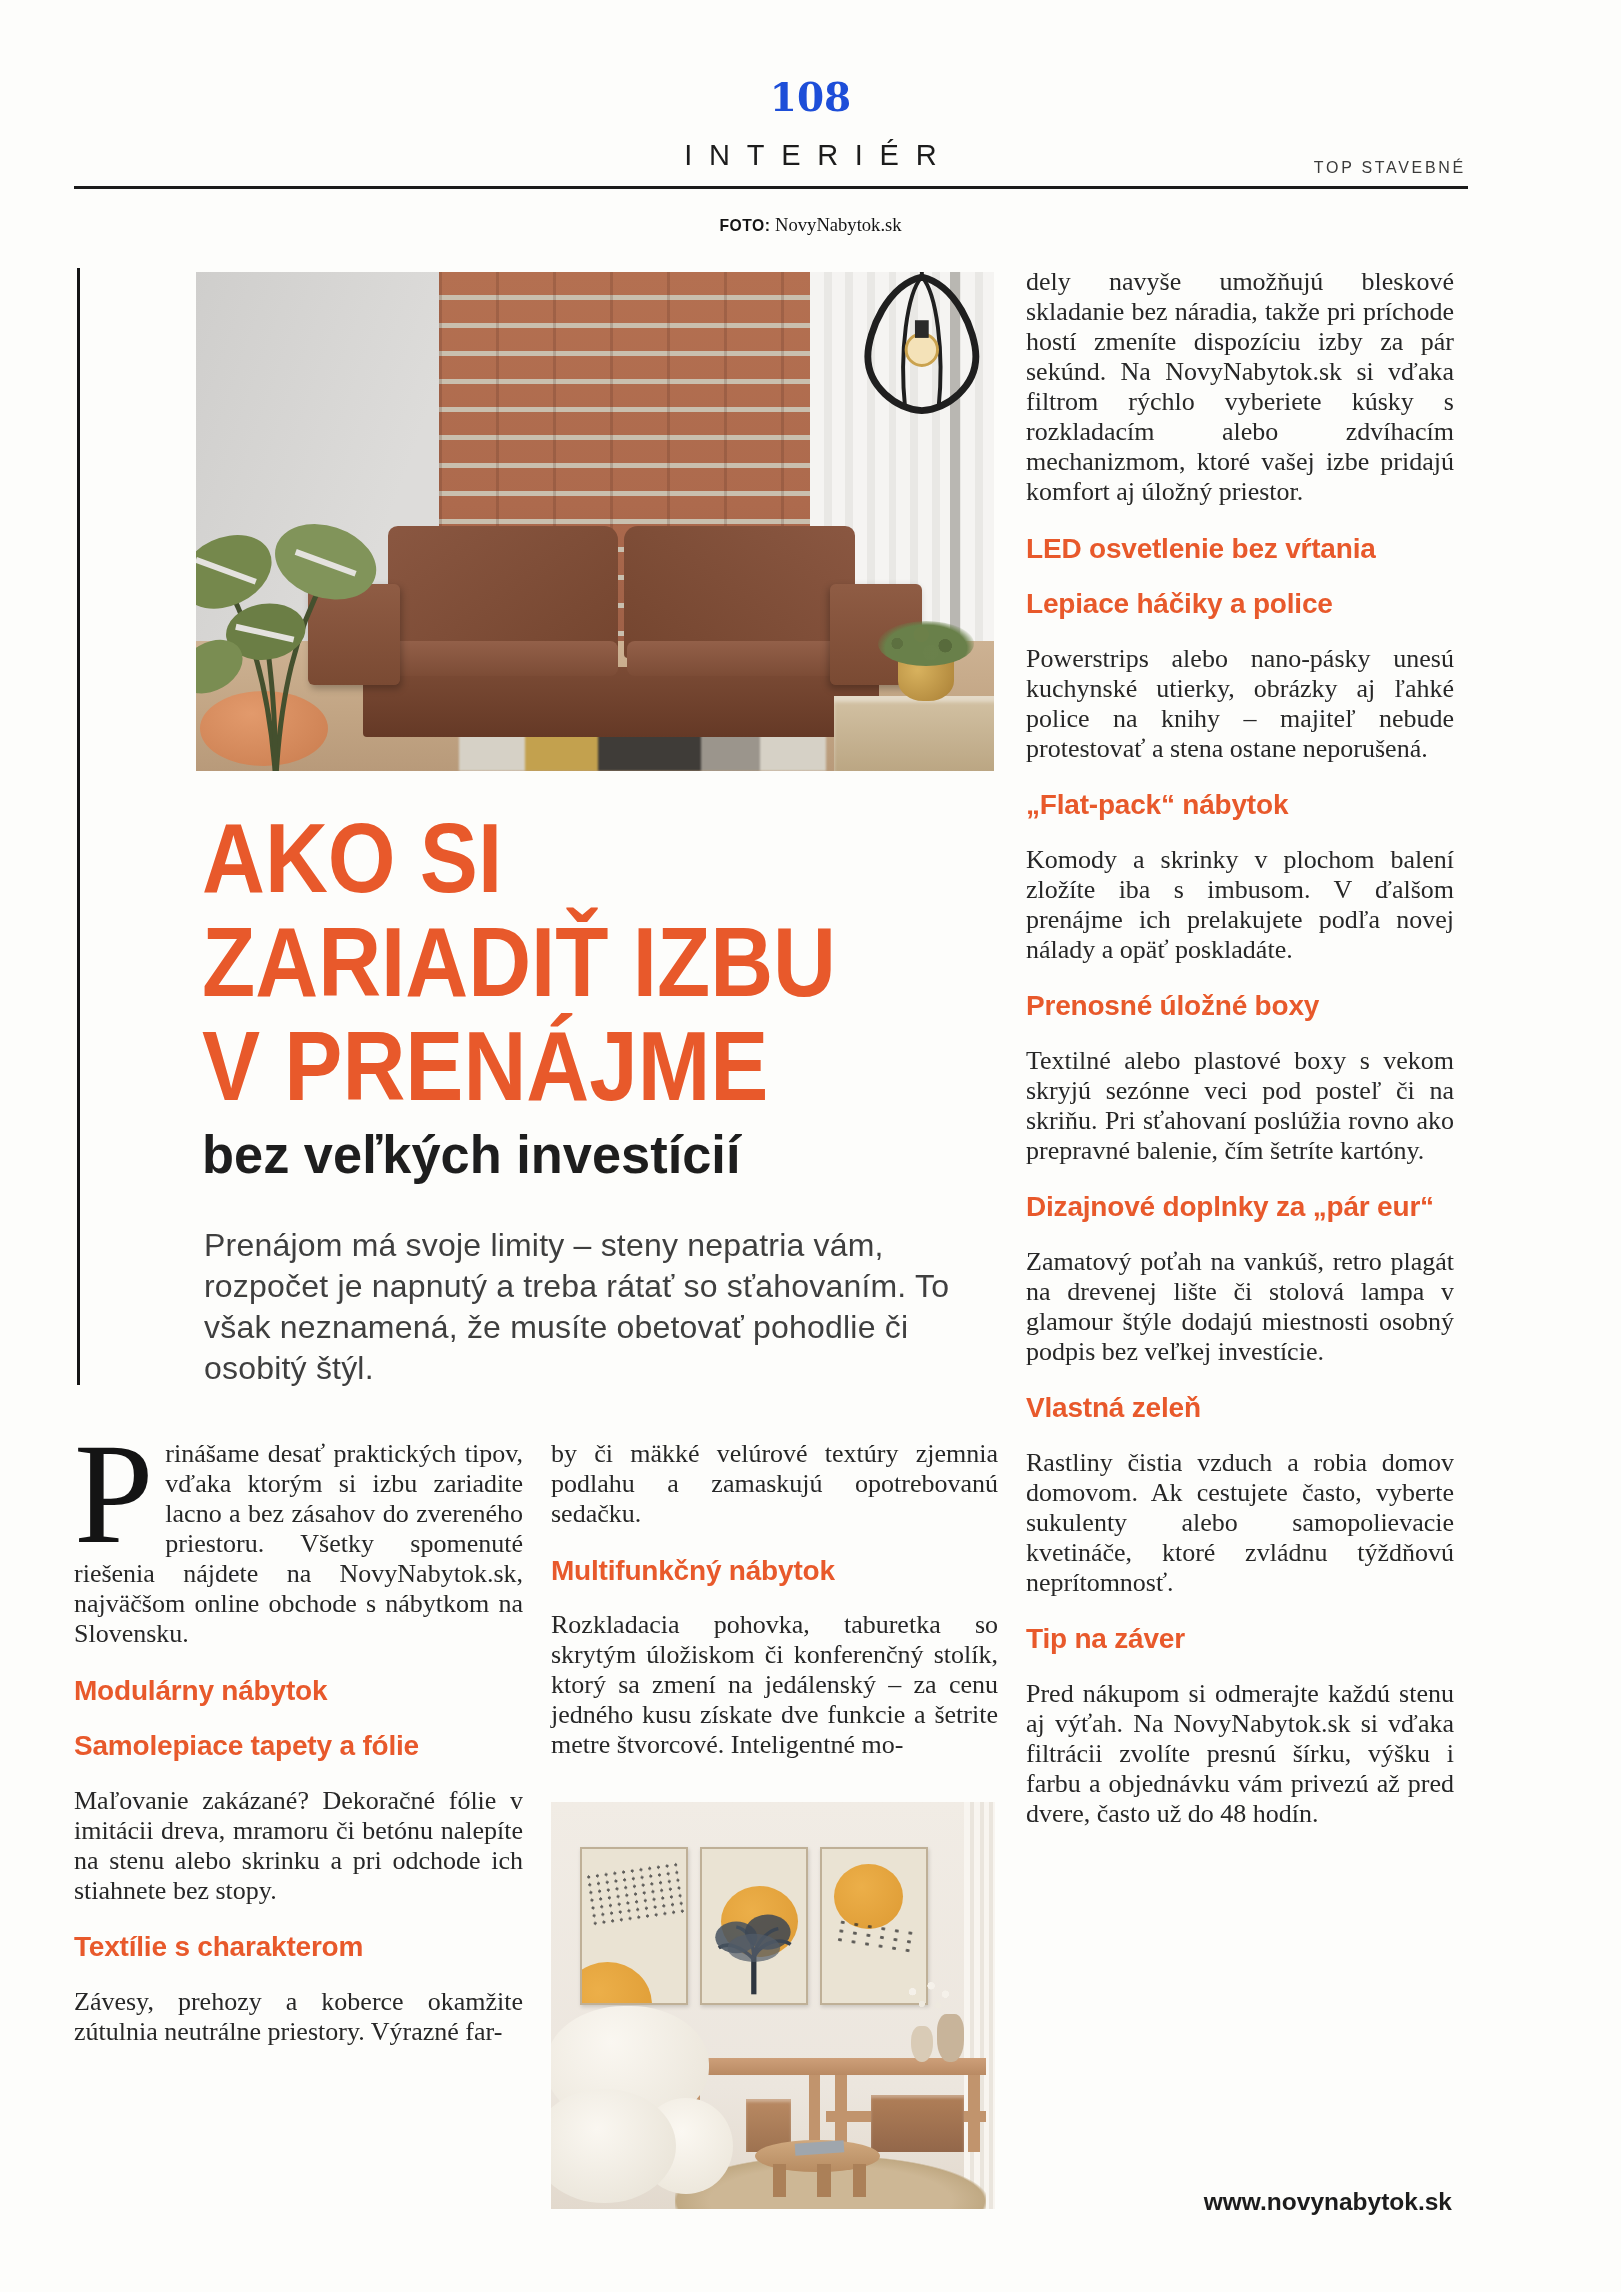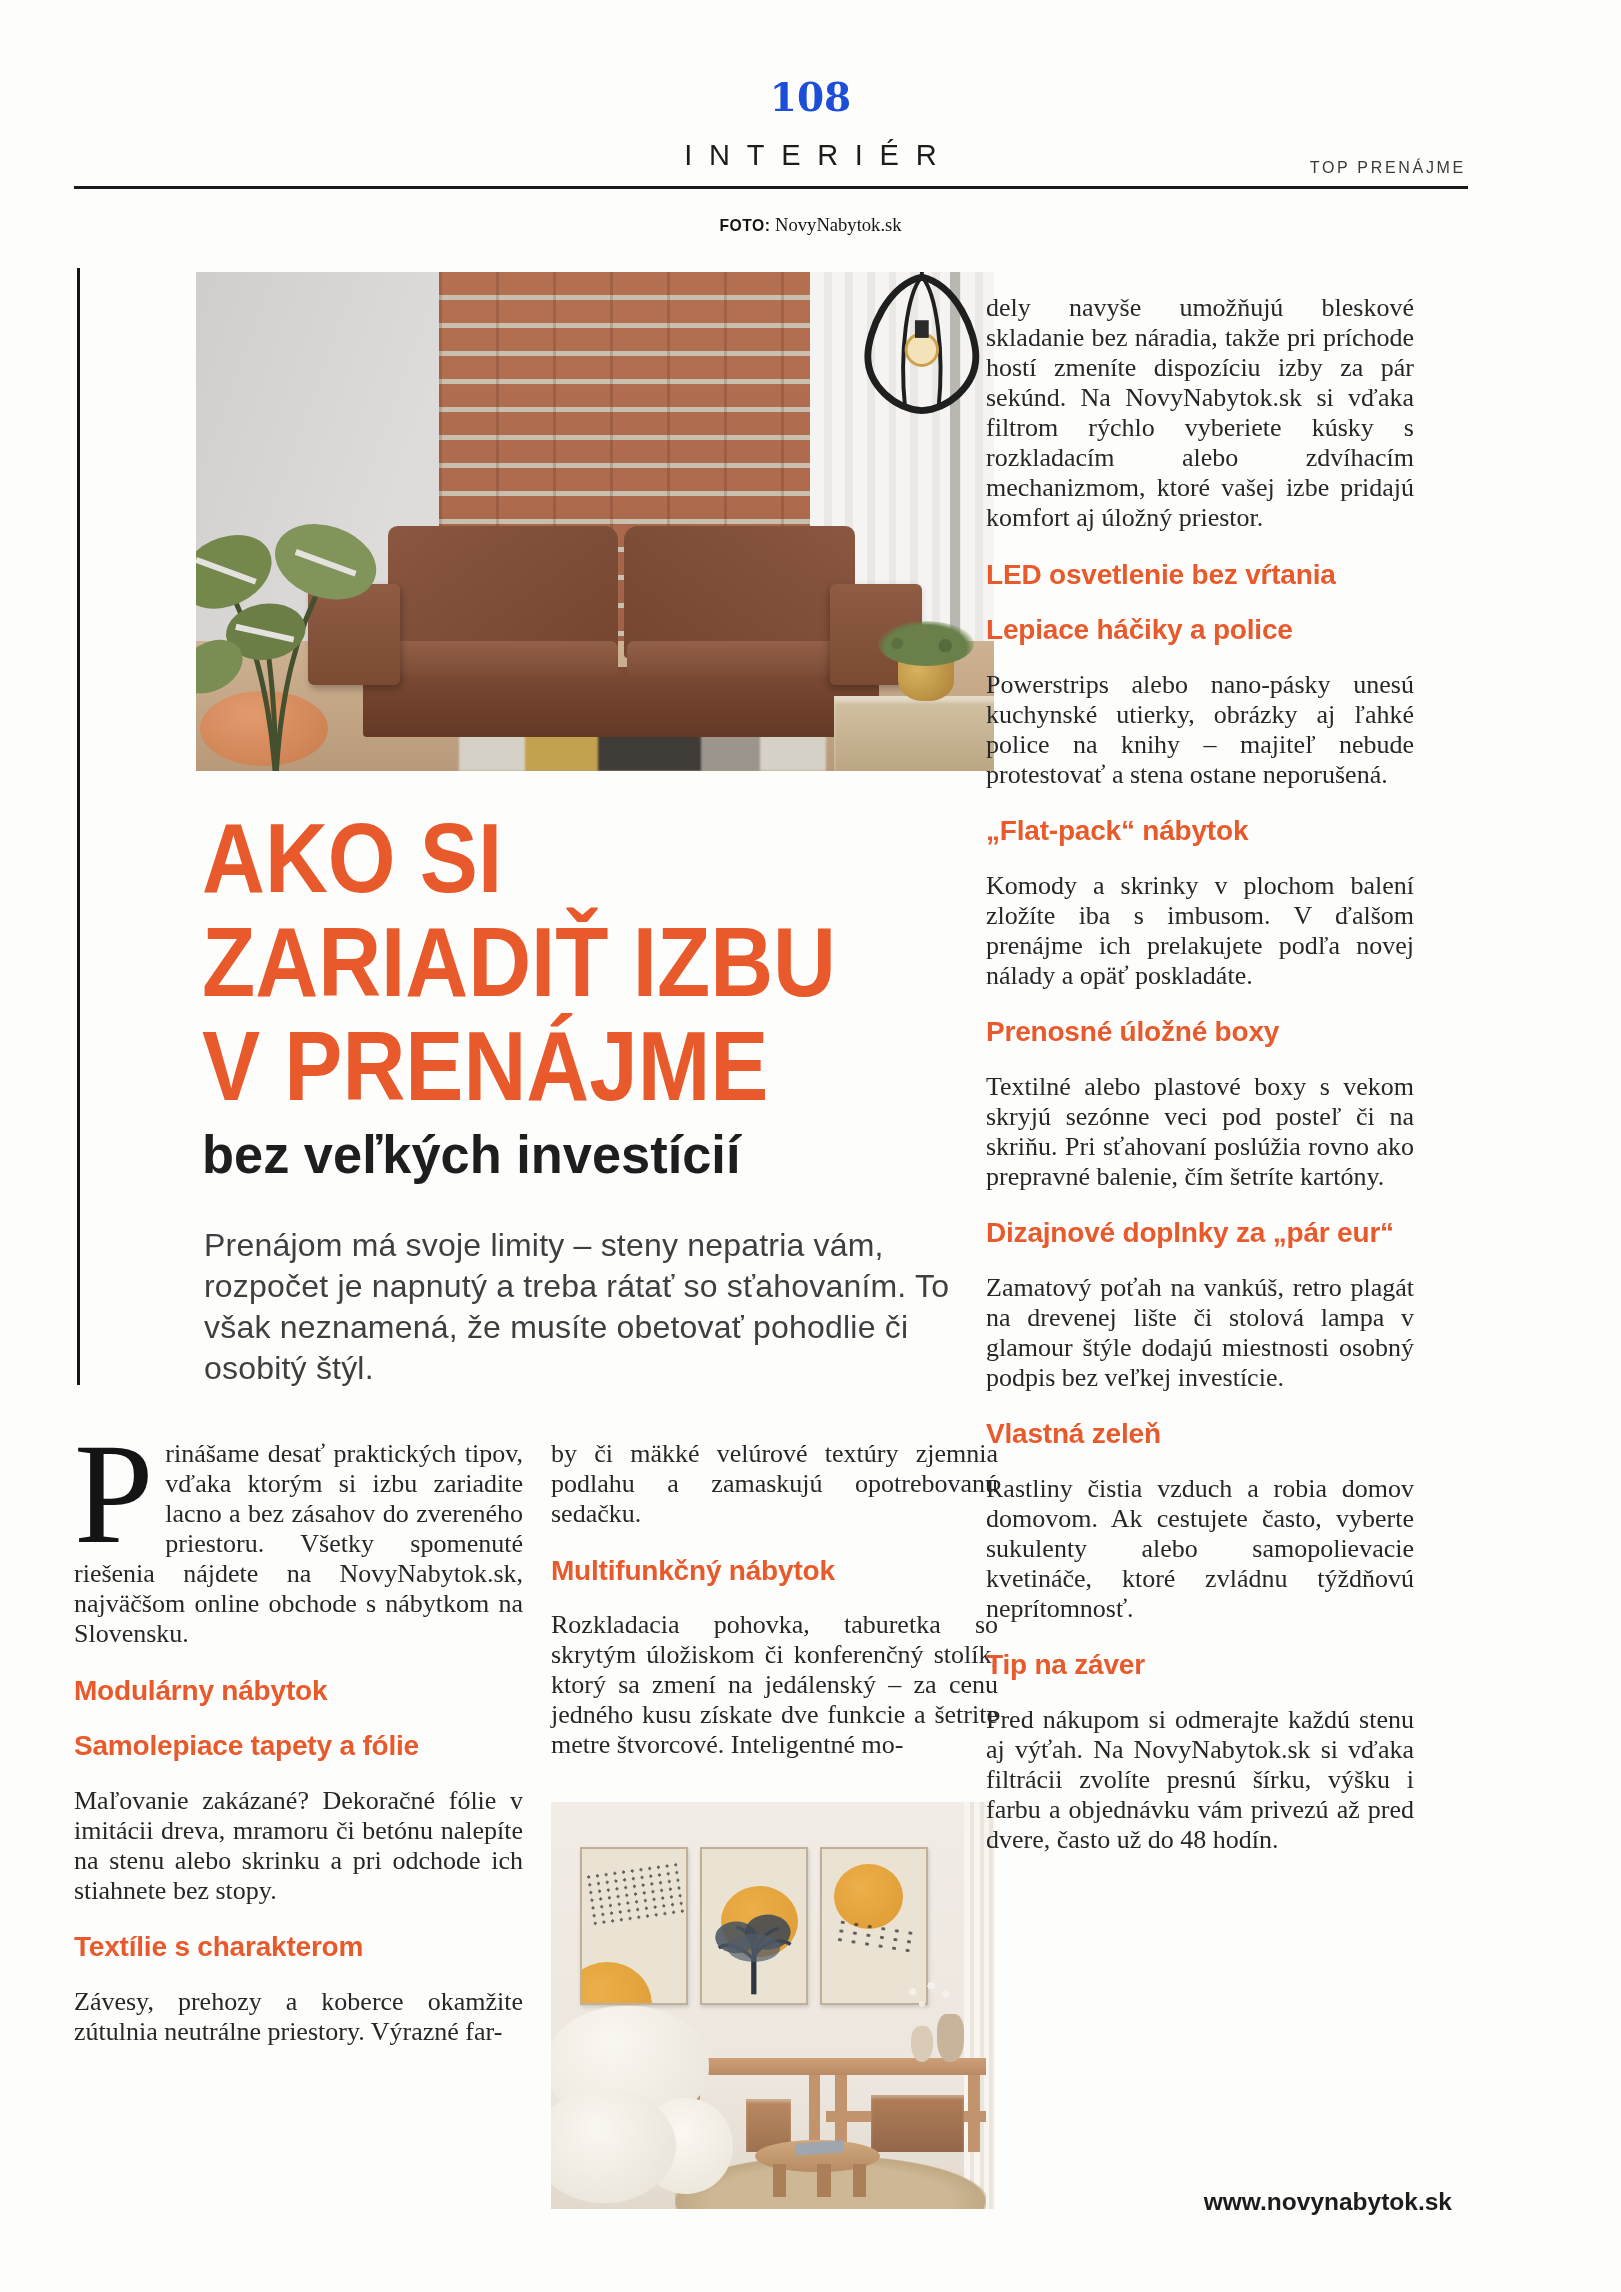--- a/index.html
+++ b/index.html
@@ -29,21 +29,21 @@
   .lede{position:absolute;left:204px;top:1225px;width:774px;font-family:"Liberation Sans",sans-serif;
             font-size:32px;line-height:41px;color:#3f3f3f;letter-spacing:0.2px;}
 
   
   .col{position:absolute;font-size:26px;line-height:30px;text-align:justify;color:#272727;}
   .col p{margin:0 0 25.5px;}
   .col h3{font-family:"Liberation Sans",sans-serif;font-weight:700;font-size:28px;line-height:32px;
           color:#E8592B;margin:7.8px 0 23.5px;text-align:left;letter-spacing:-0.2px;}
   .col-left{left:74px;top:1439px;width:449px;}
   .col-mid{left:551px;top:1439px;width:447px;}
-  .col-right{left:986px;top:267px;width:428px;margin-top:26px;}
+  .col-right{left:1026px;top:267px;width:428px;}
   .dropcap{float:left;font-family:"Liberation Serif",serif;font-size:143px;line-height:98px;
           padding:5.9px 11.8px 0 0;color:#141414;}
   .site-url{position:absolute;right:169px;top:2188px;font-family:"Liberation Sans",sans-serif;
           font-weight:700;font-size:24.5px;color:#1c1c1c;}
 
   
   .hero{position:absolute;left:196px;top:272px;width:798px;height:499px;overflow:hidden;background:#d8d7d5;}
   .hero .wall-left{position:absolute;left:0;top:0;width:34%;height:74%;
         background:linear-gradient(110deg,#cfcecc,#dddcda 70%);}
   .hero .brick{position:absolute;left:30.5%;top:0;width:46.5%;height:78%;
@@ -138,21 +138,21 @@
   .photo2 .chair .arm-blob{position:absolute;left:52%;top:42%;width:46%;height:44%;background:
       radial-gradient(circle at 45% 35%,#fbf8f2,#e9e3d6);border-radius:50%;}
 </style>
 </head>
 <body>
 
 <div class="page">
 
   <div class="pagenum">108</div>
   <div class="section-title">INTERIÉR</div>
-  <div class="issue-tag">TOP PRENÁJME</div>
+  <div class="issue-tag">TOP STAVEBNÉ</div>
   <div class="head-rule"></div>
   <div class="photo-credit">
     <b>FOTO:</b>
     <span>NovyNabytok.sk</span>
   </div>
 
   <div class="left-rule"></div>
 
   <div class="hero">
     <div class="wall-left"></div>

